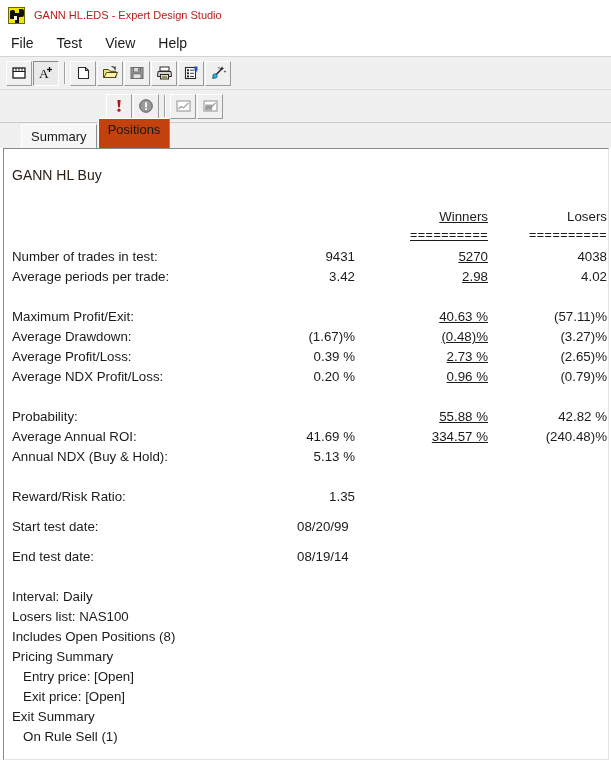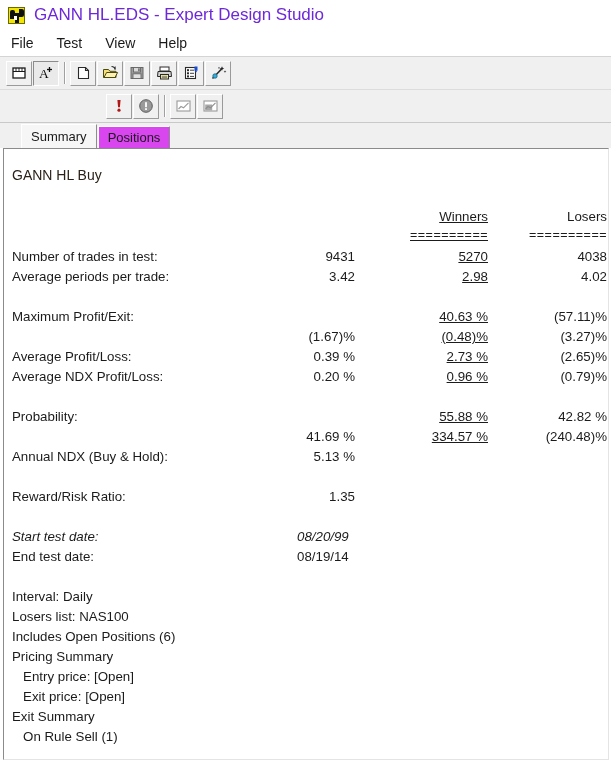--- a/index.html
+++ b/index.html
@@ -41,22 +41,22 @@
     background: #101010;
   }
   .app-icon .b1 { left: 1px; top: 2px; width: 5px; height: 9px; border-radius: 2px 2px 0 0;}
   .app-icon .b2 { left: 6px; top: 5px; width: 4px; height: 10px; }
   .app-icon .b3 { left: 10px; top: 1px; width: 5px; height: 8px; border-radius: 0 2px 2px 0;}
   .app-icon .w1 {
     position: absolute; left: 5px; top: 8px; width: 3px; height: 4px; background:#ffffff;
   }
   .title-text {
     margin-left: 9px;
-    font-size: 17px;
-    color: #6d28d9;
+    font-size: 11px;
+    color: #b91c1c;
     white-space: nowrap;
   }
 
   
   .menubar {
     height: 26px;
     display: flex;
     align-items: center;
     padding-left: 9px;
     background: #ffffff;
@@ -124,27 +124,27 @@
   .tabstrip {
     height: 25px;
     background: #f0f0f0;
     display: flex;
     align-items: flex-end;
     padding-left: 21px;
     box-sizing: border-box;
     position: relative;
   }
   .tab {
-    height: 22px;
+    height: 30px;
     padding: 0 9px;
     font-size: 13px;
     line-height: 21px;
     box-sizing: border-box;
     color: #1a1a1a;
-    background: #d946ef;
+    background: #c2410c;
     border-top: 1px solid #ffffff;
     border-left: 1px solid #ffffff;
     border-right: 1px solid #8d8d8d;
     white-space: nowrap;
     margin-right: 1px;
   }
   .tab.active {
     background: #f6f6f6;
     height: 24px;
     line-height: 23px;
@@ -387,20 +387,21 @@
       <span class="c3">4.02</span>
     </div>
 
     <div class="row" style="top:158px;">
       <span class="lbl">Maximum Profit/Exit:</span>
       <span class="c1"></span>
       <span class="c2">40.63 %</span>
       <span class="c3">(57.11)%</span>
     </div>
     <div class="row" style="top:178px;">
+      <span class="lbl">Average Drawdown:</span>
       <span class="c1">(1.67)%</span>
       <span class="c2">(0.48)%</span>
       <span class="c3">(3.27)%</span>
     </div>
     <div class="row" style="top:198px;">
       <span class="lbl">Average Profit/Loss:</span>
       <span class="c1">0.39 %</span>
       <span class="c2">2.73 %</span>
       <span class="c3">(2.65)%</span>
     </div>
@@ -411,55 +412,56 @@
       <span class="c3">(0.79)%</span>
     </div>
 
     <div class="row" style="top:258px;">
       <span class="lbl">Probability:</span>
       <span class="c1"></span>
       <span class="c2">55.88 %</span>
       <span class="c3">42.82 %</span>
     </div>
     <div class="row" style="top:278px;">
+      <span class="lbl">Average Annual ROI:</span>
       <span class="c1">41.69 %</span>
       <span class="c2">334.57 %</span>
       <span class="c3">(240.48)%</span>
     </div>
     <div class="row" style="top:298px;">
       <span class="lbl">Annual NDX (Buy &amp; Hold):</span>
       <span class="c1">5.13 %</span>
       <span class="c2"></span>
       <span class="c3"></span>
     </div>
 
     <div class="row" style="top:338px;">
       <span class="lbl">Reward/Risk Ratio:</span>
       <span class="c1">1.35</span>
       <span class="c2"></span>
       <span class="c3"></span>
     </div>
 
-    <div class="row" style="top:378px;font-style:italic;">
+    <div class="row" style="top:368px;">
       <span class="lbl">Start test date:</span>
       <span class="left-val">08/20/99</span>
     </div>
     <div class="row" style="top:398px;">
       <span class="lbl">End test date:</span>
       <span class="left-val">08/19/14</span>
     </div>
 
     <div class="row" style="top:438px;">
       <span class="lbl">Interval: Daily</span>
     </div>
     <div class="row" style="top:458px;">
       <span class="lbl">Losers list: NAS100</span>
     </div>
     <div class="row" style="top:478px;">
-      <span class="lbl">Includes Open Positions (6)</span>
+      <span class="lbl">Includes Open Positions (8)</span>
     </div>
     <div class="row" style="top:498px;">
       <span class="lbl">Pricing Summary</span>
     </div>
     <div class="row" style="top:518px;">
       <span class="lbl">   Entry price: [Open]</span>
     </div>
     <div class="row" style="top:538px;">
       <span class="lbl">   Exit price: [Open]</span>
     </div>

